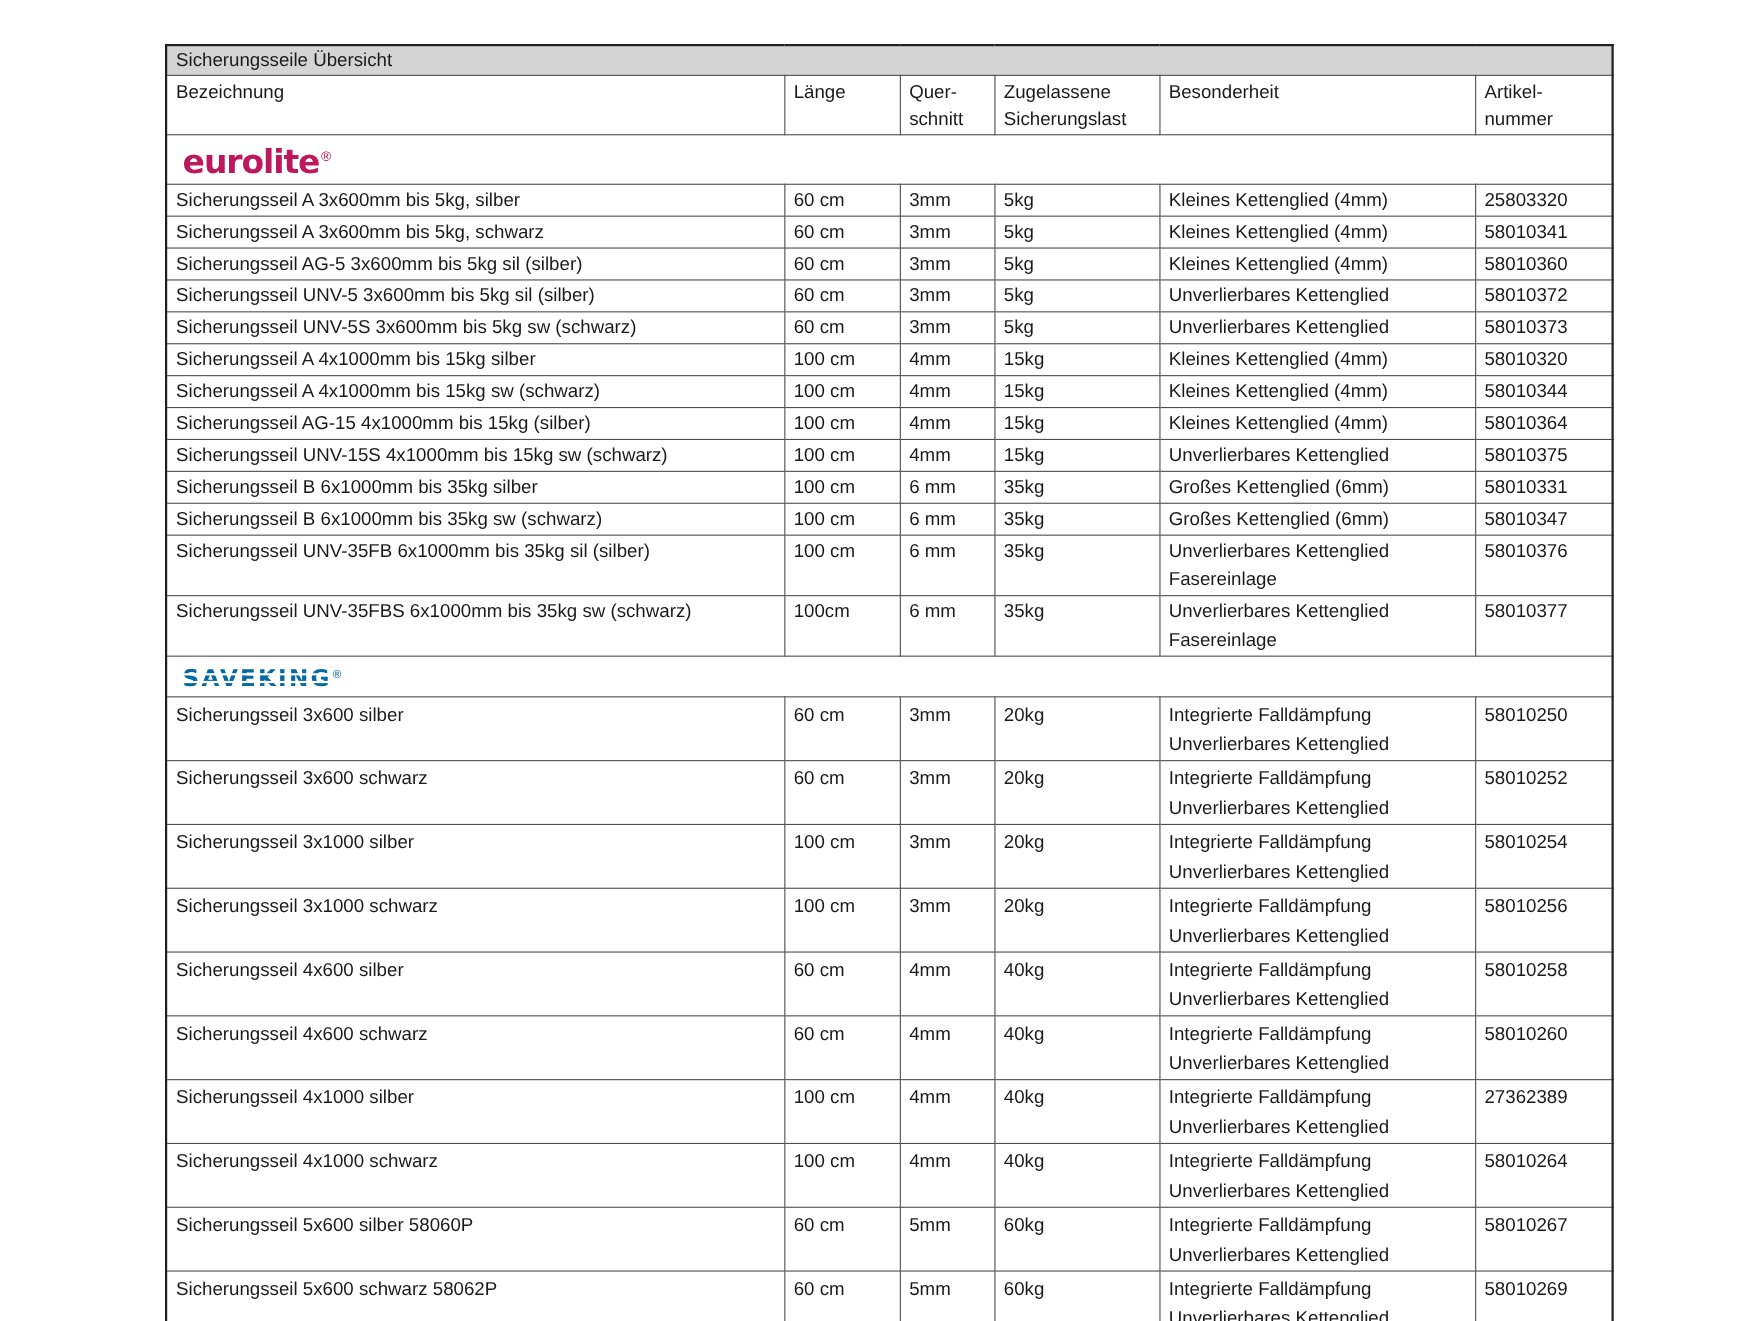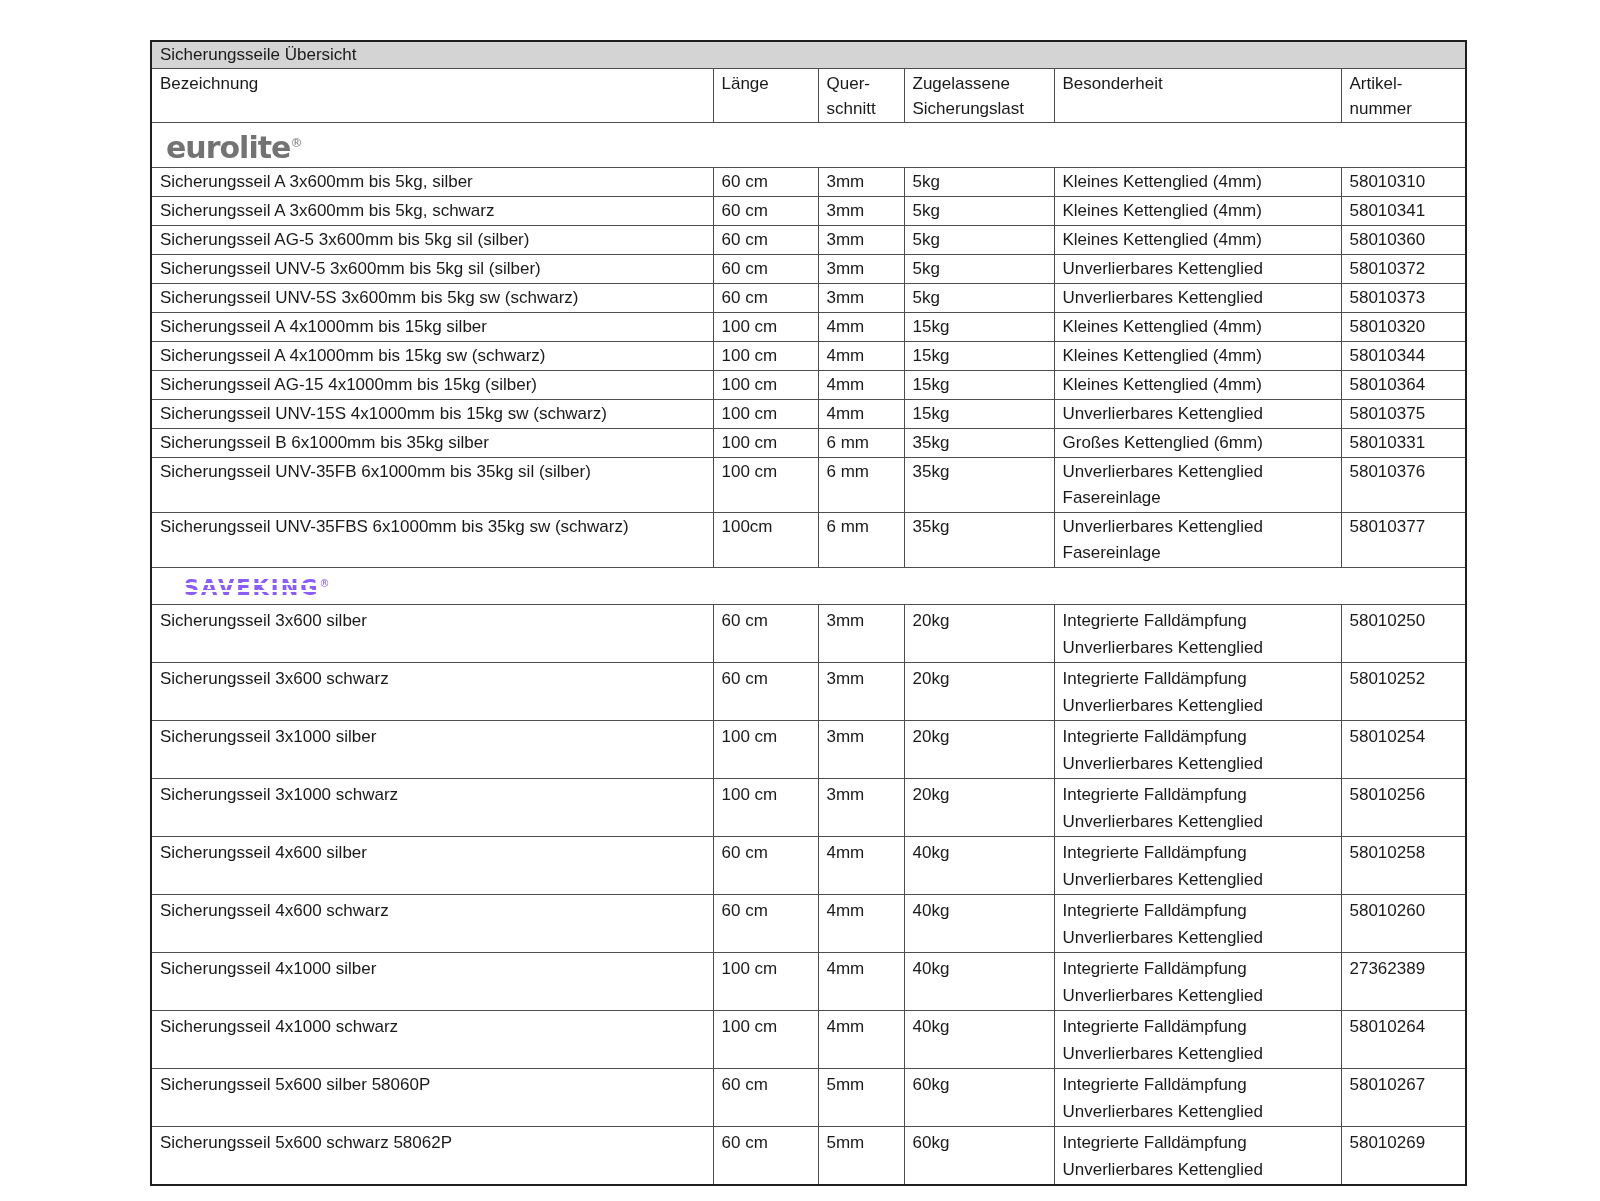--- a/index.html
+++ b/index.html
@@ -48,35 +48,34 @@
   .brand-row td { padding: 0 0 0 14px; }
   .brand-row.brand-0 td { height: 44px; vertical-align: middle; }
   .brand-row.brand-1 td { height: 36px; vertical-align: middle; }
 
   .eurolite-logo {
     display: inline-block;
     font-family: "DejaVu Sans", sans-serif;
     font-weight: 700;
     font-size: 30px;
     letter-spacing: -1px;
-    color: #737373;
+    color: #be185d;
     line-height: 34px;
   }
   .eurolite-logo sup { font-size: 12px; font-weight: 400; letter-spacing: 0; }
 
   .saveking-logo {
     position: relative;
     display: inline-block;
     font-family: "DejaVu Sans", sans-serif;
     font-weight: 700;
     font-size: 21px;
     letter-spacing: 2px;
-    color: #8b5cf6;
+    color: #0369a1;
     line-height: 24px;
-    margin-left: 18px;
   }
   .saveking-logo .stripe {
     position: absolute; left: 0; right: 10px; height: 2px; background: #ffffff;
   }
   .saveking-logo .stripe.s1 { top: 38%; }
   .saveking-logo .stripe.s2 { top: 64%; }
   .saveking-logo sup { font-size: 10px; font-weight: 400; letter-spacing: 0; }
 
   
   .data-row td { line-height: 26px; }
@@ -116,21 +115,21 @@
     <td colspan="6">
       <span class="eurolite-logo"><span>eurolite</span><sup>®</sup></span>
     </td>
   </tr>
         <tr class="data-row sec-0">
     <td class="c-bezeichnung">Sicherungsseil A 3x600mm bis 5kg, silber</td>
     <td class="c-laenge">60 cm</td>
     <td class="c-querschnitt">3mm</td>
     <td class="c-sicherungslast">5kg</td>
     <td class="c-besonderheit">Kleines Kettenglied (4mm)</td>
-    <td class="c-artikelnummer">58010310</td>
+    <td class="c-artikelnummer">25803320</td>
   </tr>
         <tr class="data-row sec-0">
     <td class="c-bezeichnung">Sicherungsseil A 3x600mm bis 5kg, schwarz</td>
     <td class="c-laenge">60 cm</td>
     <td class="c-querschnitt">3mm</td>
     <td class="c-sicherungslast">5kg</td>
     <td class="c-besonderheit">Kleines Kettenglied (4mm)</td>
     <td class="c-artikelnummer">58010341</td>
   </tr>
         <tr class="data-row sec-0">
@@ -189,20 +188,28 @@
     <td class="c-besonderheit">Unverlierbares Kettenglied</td>
     <td class="c-artikelnummer">58010375</td>
   </tr>
         <tr class="data-row sec-0">
     <td class="c-bezeichnung">Sicherungsseil B 6x1000mm bis 35kg silber</td>
     <td class="c-laenge">100 cm</td>
     <td class="c-querschnitt">6 mm</td>
     <td class="c-sicherungslast">35kg</td>
     <td class="c-besonderheit">Großes Kettenglied (6mm)</td>
     <td class="c-artikelnummer">58010331</td>
+  </tr>
+        <tr class="data-row sec-0">
+    <td class="c-bezeichnung">Sicherungsseil B 6x1000mm bis 35kg sw (schwarz)</td>
+    <td class="c-laenge">100 cm</td>
+    <td class="c-querschnitt">6 mm</td>
+    <td class="c-sicherungslast">35kg</td>
+    <td class="c-besonderheit">Großes Kettenglied (6mm)</td>
+    <td class="c-artikelnummer">58010347</td>
   </tr>
         <tr class="data-row sec-0">
     <td class="c-bezeichnung">Sicherungsseil UNV-35FB 6x1000mm bis 35kg sil (silber)</td>
     <td class="c-laenge">100 cm</td>
     <td class="c-querschnitt">6 mm</td>
     <td class="c-sicherungslast">35kg</td>
     <td class="c-besonderheit">Unverlierbares Kettenglied
 Fasereinlage</td>
     <td class="c-artikelnummer">58010376</td>
   </tr>

